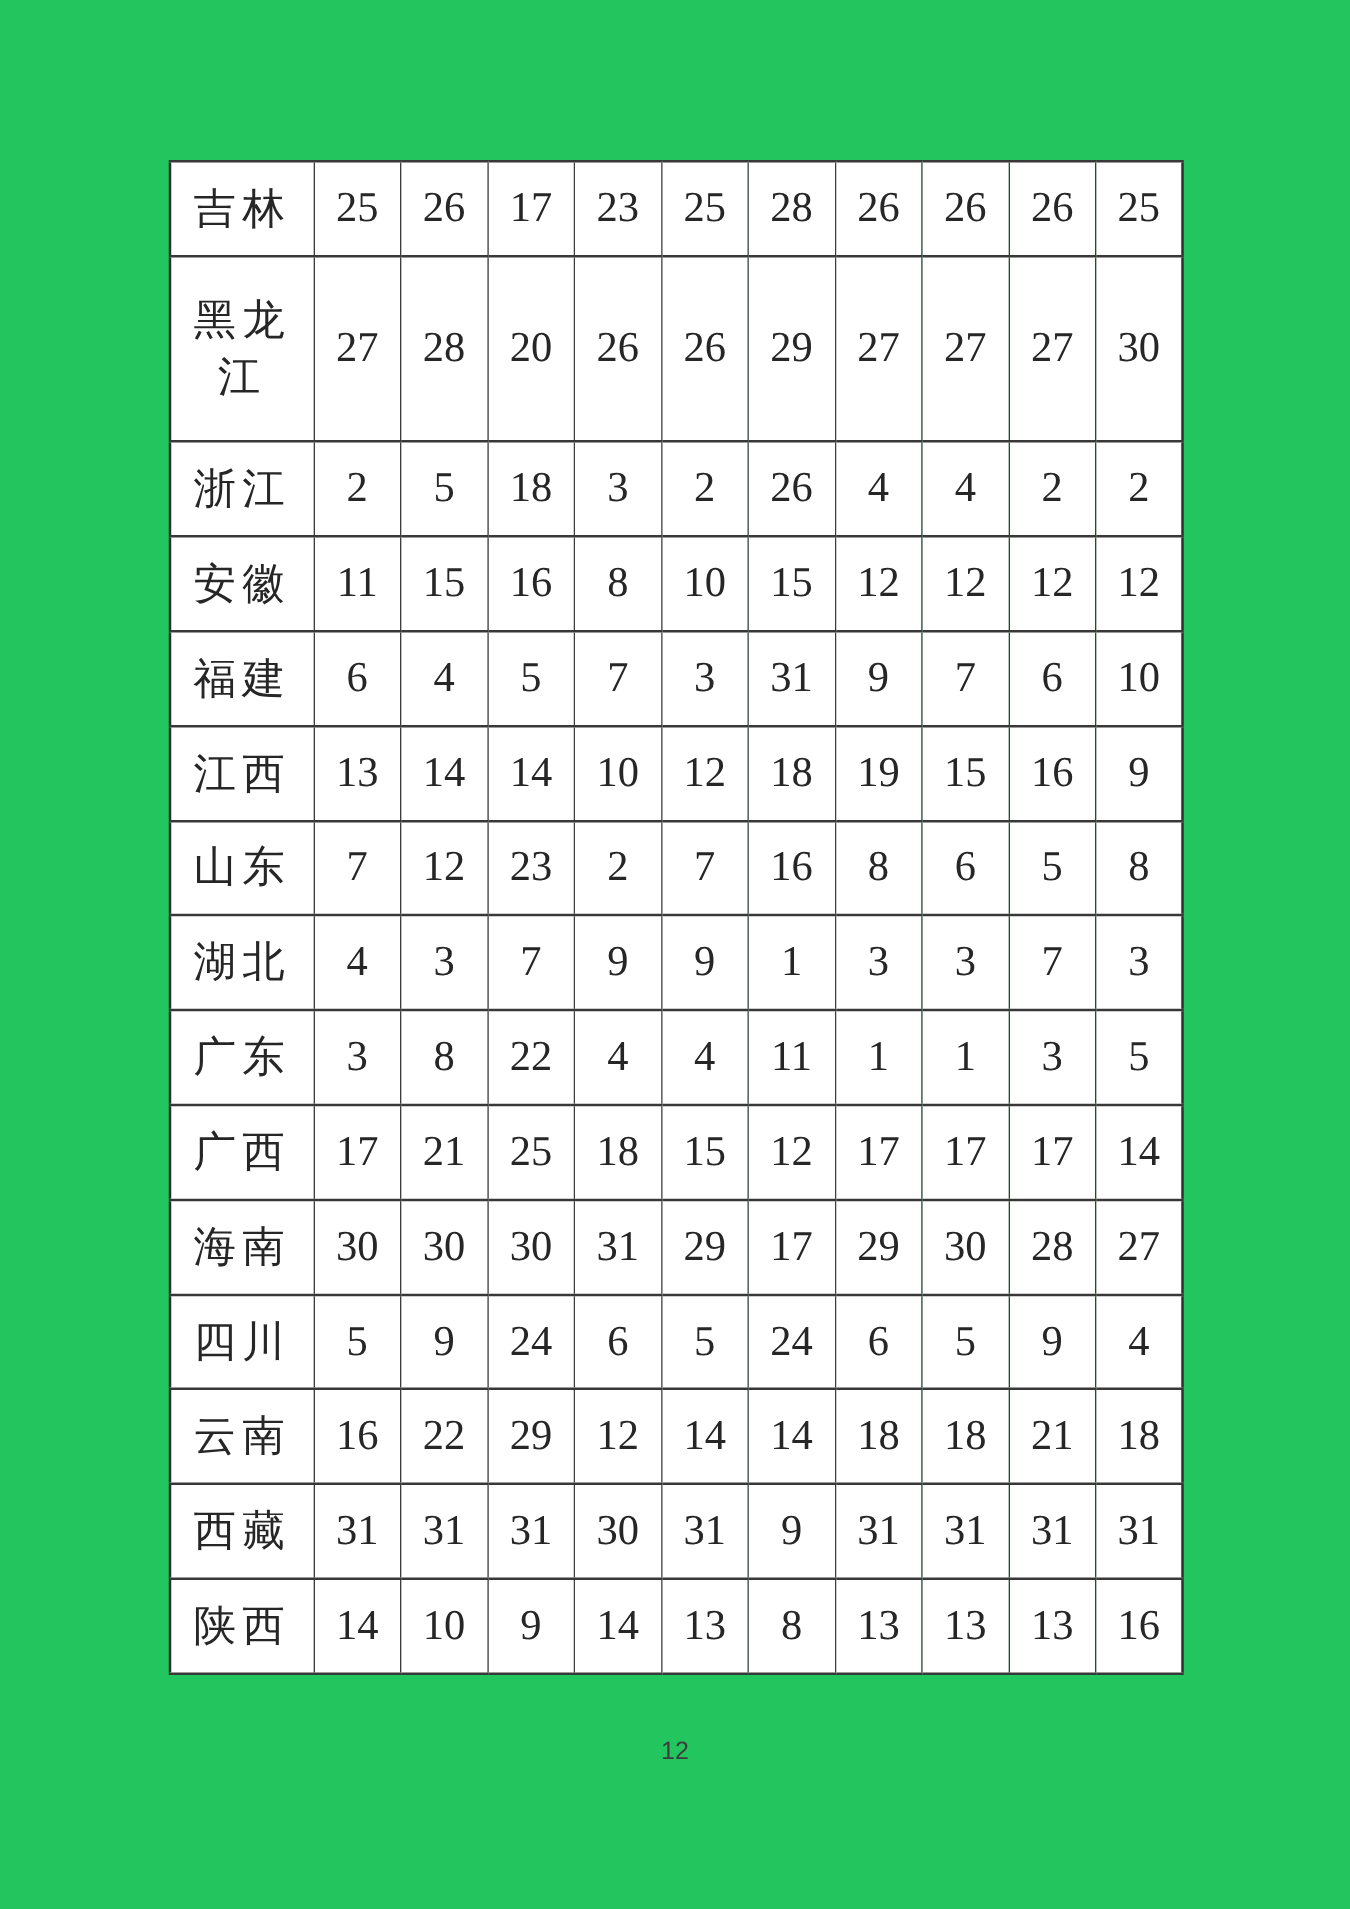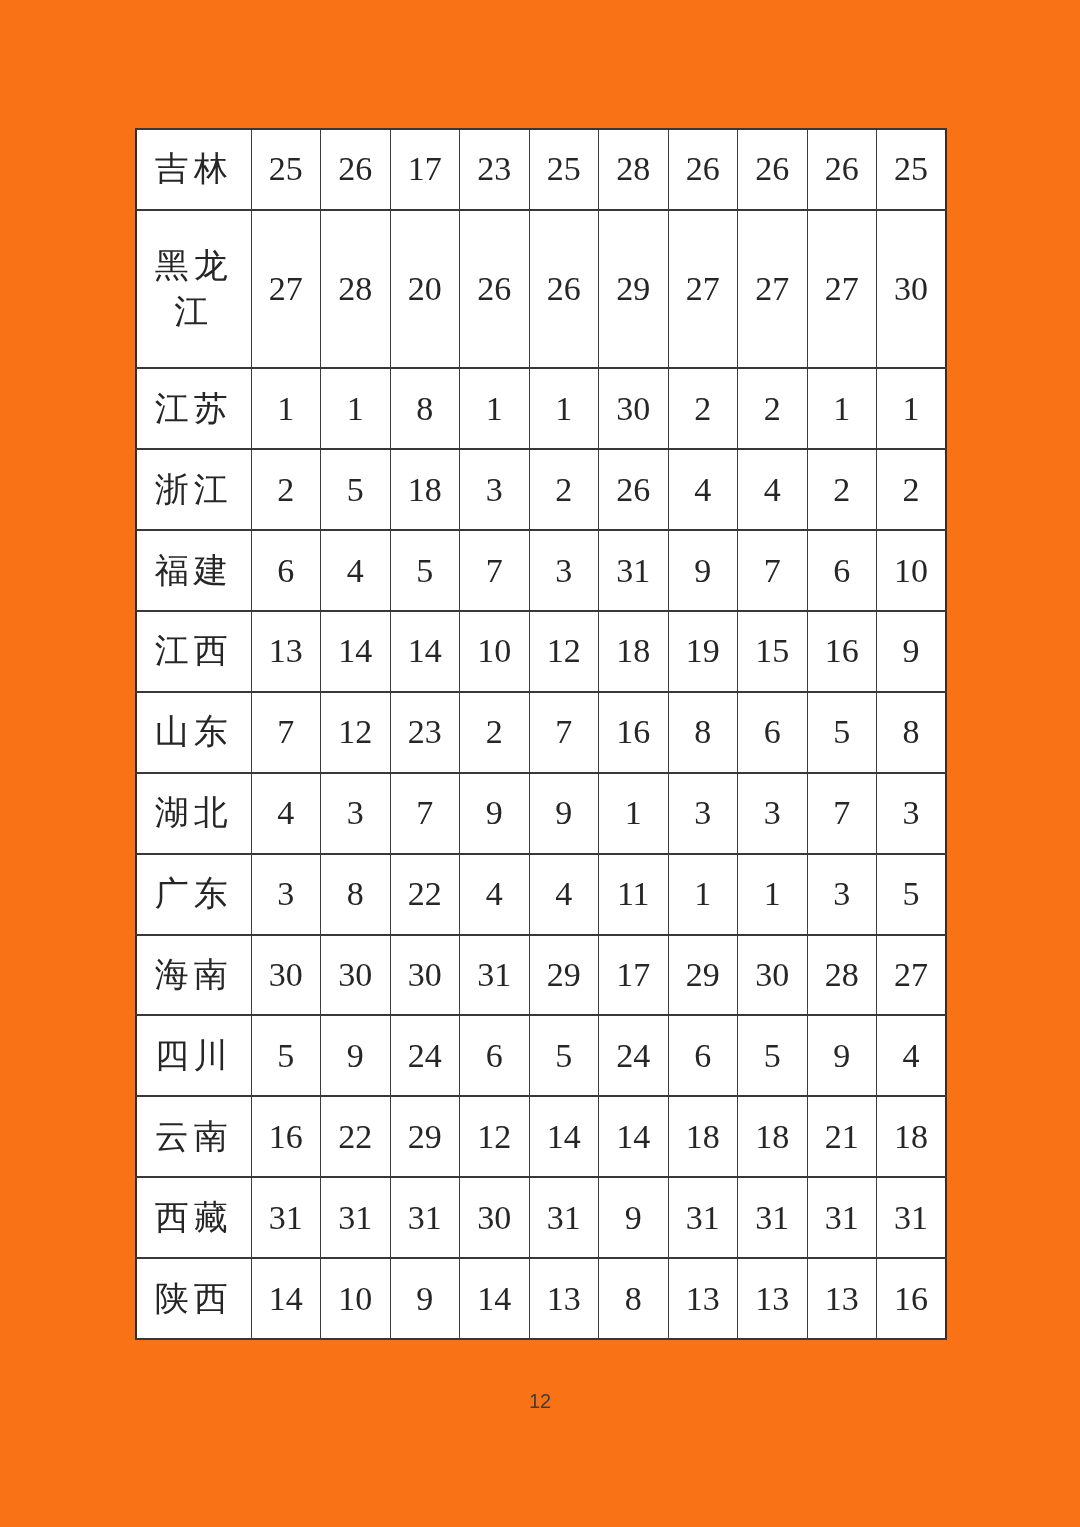--- a/index.html
+++ b/index.html
@@ -4,21 +4,21 @@
 <style>
   html, body {
     margin: 0;
     padding: 0;
     background: #ffffff;
   }
   .page {
     position: relative;
     width: 1080px;
     height: 1527px;
-    background: #f97316;
+    background: #22c55e;
     overflow: hidden;
     font-family: "Liberation Serif", "DejaVu Serif", serif;
   }
   table.data-table {
     position: absolute;
     left: 135px;
     top: 128px;
     width: 810px;
     height: 1212px;
     border-collapse: collapse;
@@ -94,44 +94,44 @@
           <td class="value">20</td>
           <td class="value">26</td>
           <td class="value">26</td>
           <td class="value">29</td>
           <td class="value">27</td>
           <td class="value">27</td>
           <td class="value">27</td>
           <td class="value">30</td>
         </tr>
         <tr>
-          <td class="province">江苏</td>
-          <td class="value">1</td>
-          <td class="value">1</td>
-          <td class="value">8</td>
-          <td class="value">1</td>
-          <td class="value">1</td>
-          <td class="value">30</td>
-          <td class="value">2</td>
-          <td class="value">2</td>
-          <td class="value">1</td>
-          <td class="value">1</td>
-        </tr>
-        <tr>
           <td class="province">浙江</td>
           <td class="value">2</td>
           <td class="value">5</td>
           <td class="value">18</td>
           <td class="value">3</td>
           <td class="value">2</td>
           <td class="value">26</td>
           <td class="value">4</td>
           <td class="value">4</td>
           <td class="value">2</td>
           <td class="value">2</td>
+        </tr>
+        <tr>
+          <td class="province">安徽</td>
+          <td class="value">11</td>
+          <td class="value">15</td>
+          <td class="value">16</td>
+          <td class="value">8</td>
+          <td class="value">10</td>
+          <td class="value">15</td>
+          <td class="value">12</td>
+          <td class="value">12</td>
+          <td class="value">12</td>
+          <td class="value">12</td>
         </tr>
         <tr>
           <td class="province">福建</td>
           <td class="value">6</td>
           <td class="value">4</td>
           <td class="value">5</td>
           <td class="value">7</td>
           <td class="value">3</td>
           <td class="value">31</td>
           <td class="value">9</td>
@@ -185,20 +185,33 @@
           <td class="value">22</td>
           <td class="value">4</td>
           <td class="value">4</td>
           <td class="value">11</td>
           <td class="value">1</td>
           <td class="value">1</td>
           <td class="value">3</td>
           <td class="value">5</td>
         </tr>
         <tr>
+          <td class="province">广西</td>
+          <td class="value">17</td>
+          <td class="value">21</td>
+          <td class="value">25</td>
+          <td class="value">18</td>
+          <td class="value">15</td>
+          <td class="value">12</td>
+          <td class="value">17</td>
+          <td class="value">17</td>
+          <td class="value">17</td>
+          <td class="value">14</td>
+        </tr>
+        <tr>
           <td class="province">海南</td>
           <td class="value">30</td>
           <td class="value">30</td>
           <td class="value">30</td>
           <td class="value">31</td>
           <td class="value">29</td>
           <td class="value">17</td>
           <td class="value">29</td>
           <td class="value">30</td>
           <td class="value">28</td>

